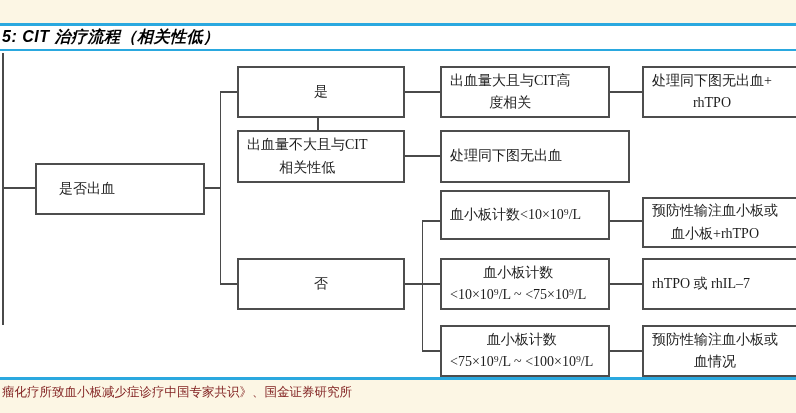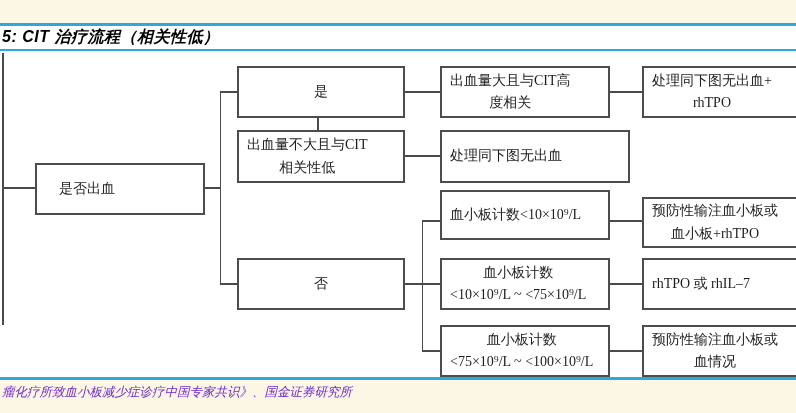--- a/index.html
+++ b/index.html
@@ -15,21 +15,21 @@
   .rule{position:absolute;left:0;width:796px;height:2.5px;background:#2AA8DF;}
   .fig-title{
     position:absolute;left:2px;top:27px;width:780px;
     font-family:"Liberation Sans","DejaVu Sans",sans-serif;
     font-weight:bold;font-style:italic;
     font-size:16px;letter-spacing:0.5px;color:#000;
     white-space:nowrap;
   }
   .source-line{
     position:absolute;left:2px;top:384px;width:780px;
-    font-style:italic;font-size:12.5px;color:#6d28d9;
+    font-size:12.5px;color:#7f1d1d;
     white-space:nowrap;
   }
   .box{
     position:absolute;
     background:#FFFFFF;
     border:2px solid #4D4D4D;
     box-sizing:border-box;
     font-size:14px;line-height:1.6;
     display:flex;align-items:center;
     padding:3px 8px;

